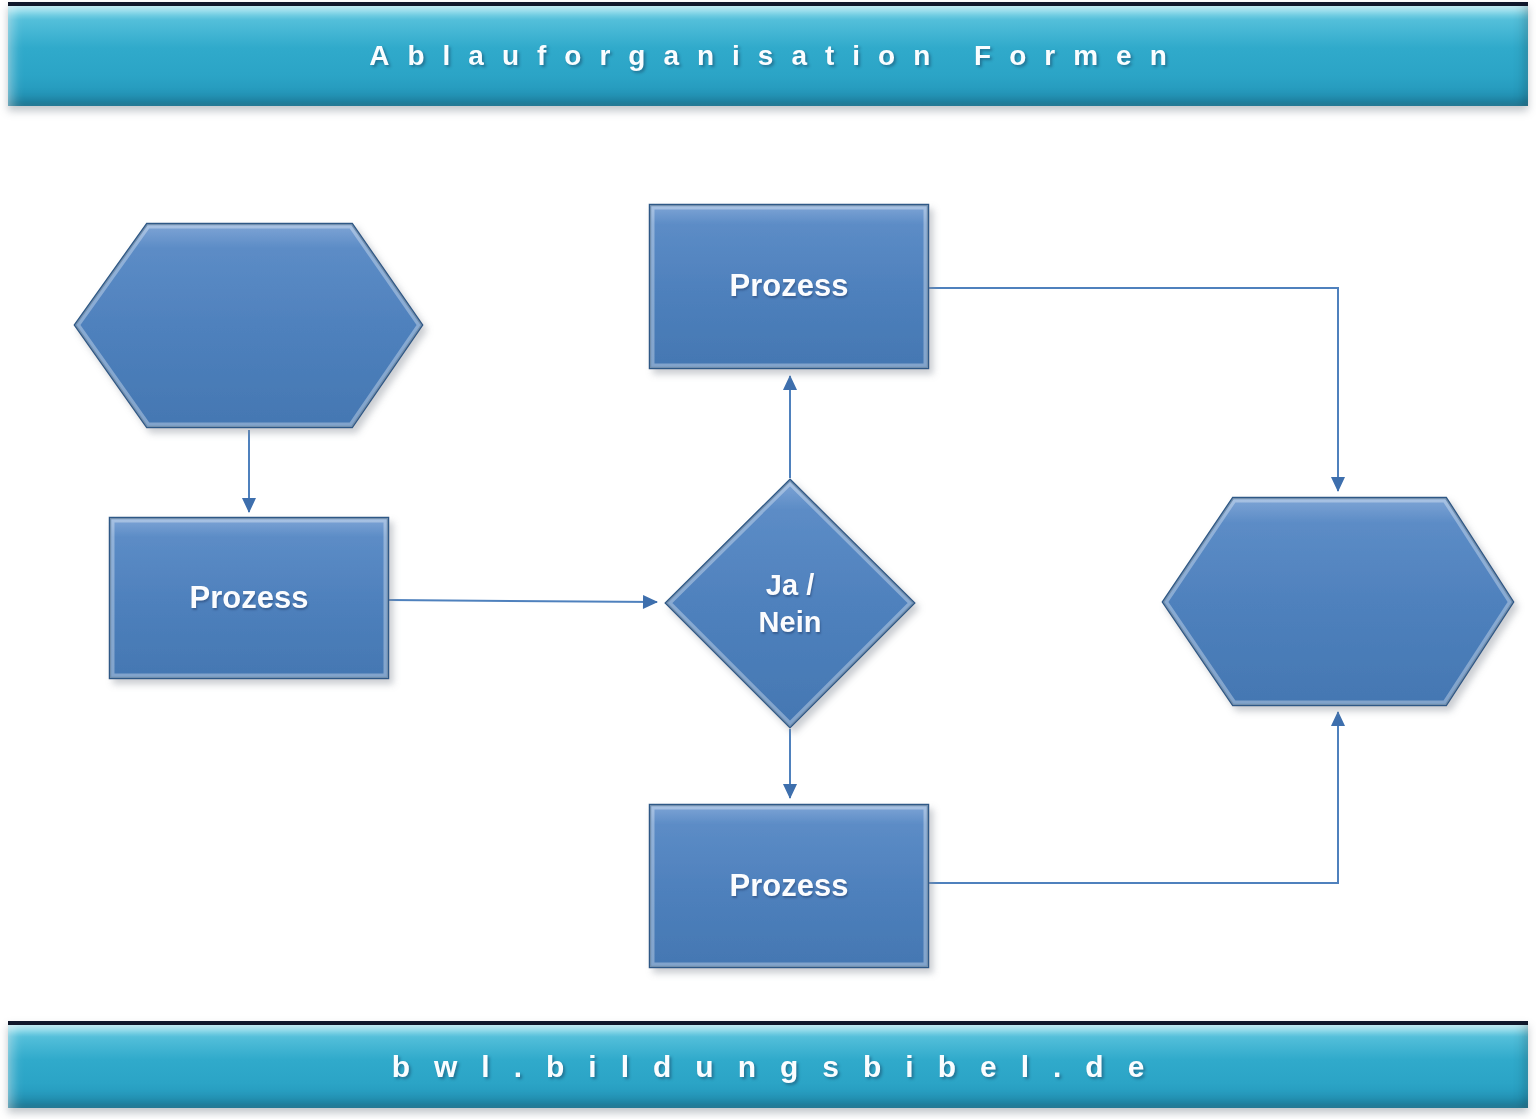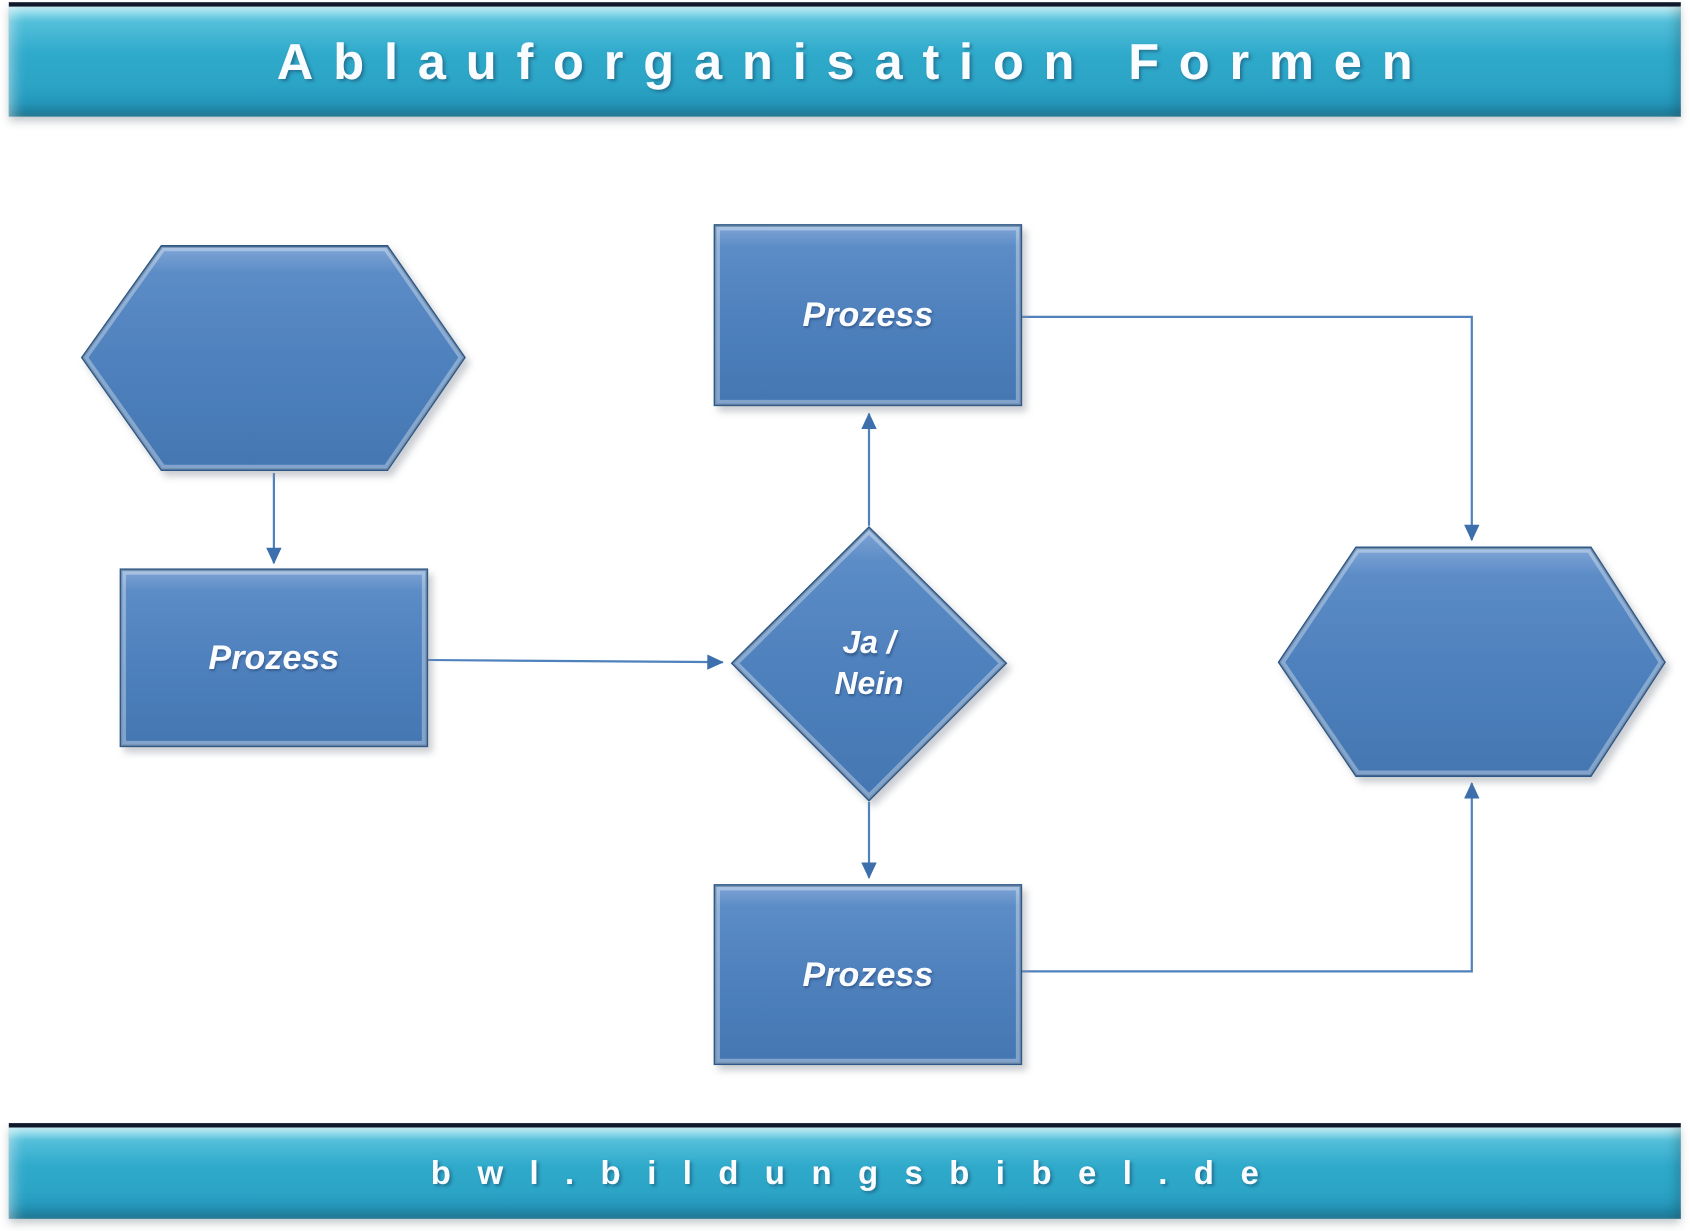--- a/index.html
+++ b/index.html
@@ -41,21 +41,21 @@
   .banner-top { top: 2px; height: 100px; }
   .banner-bottom { top: 1021px; height: 83px; text-align: right; }
 
   .banner-text {
     color: #fafdff;
     font-weight: 700;
     white-space: nowrap;
     text-shadow: 2px 2px 3px rgba(20,40,70,0.40);
   }
   .title-text {
-    font-size: 46px;
+    font-size: 28px;
     letter-spacing: 18px;
     padding-left: 18px; 
   }
   .footer-text {
     font-size: 30px;
     letter-spacing: 24px;
     padding-left: 24px;
   }
 
   
@@ -73,21 +73,20 @@
     flex-direction: column;
     align-items: center;
     justify-content: center;
     color: #fbfcfe;
     font-weight: 700;
     font-size: 31px;
     line-height: 1.25;
     text-shadow: 1px 2px 2px rgba(25,45,85,0.40);
     pointer-events: none;
     text-align: right;
-    font-style: italic;
   }
 
   .lbl-start          { left: 75px;   top: 222px; width: 347px; height: 206px; }
   .lbl-process-left   { left: 110px;  top: 518px; width: 278px; height: 160px; }
   .lbl-process-top    { left: 650px;  top: 205px; width: 278px; height: 163px; }
   .lbl-decision       { left: 666px;  top: 480px; width: 248px; height: 247px; font-size: 29px; }
   .lbl-process-bottom { left: 650px;  top: 805px; width: 278px; height: 162px; }
   .lbl-ende           { left: 1163px; top: 498px; width: 350px; height: 207px; }
 </style>
 </head>

